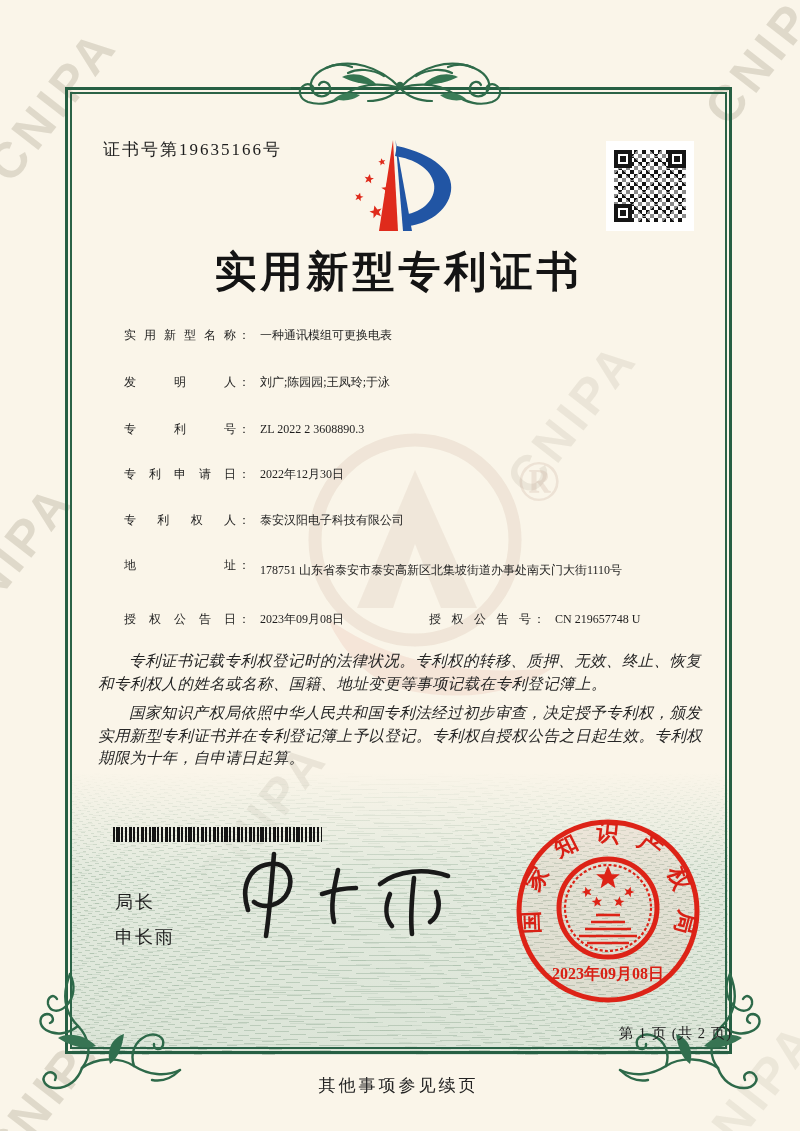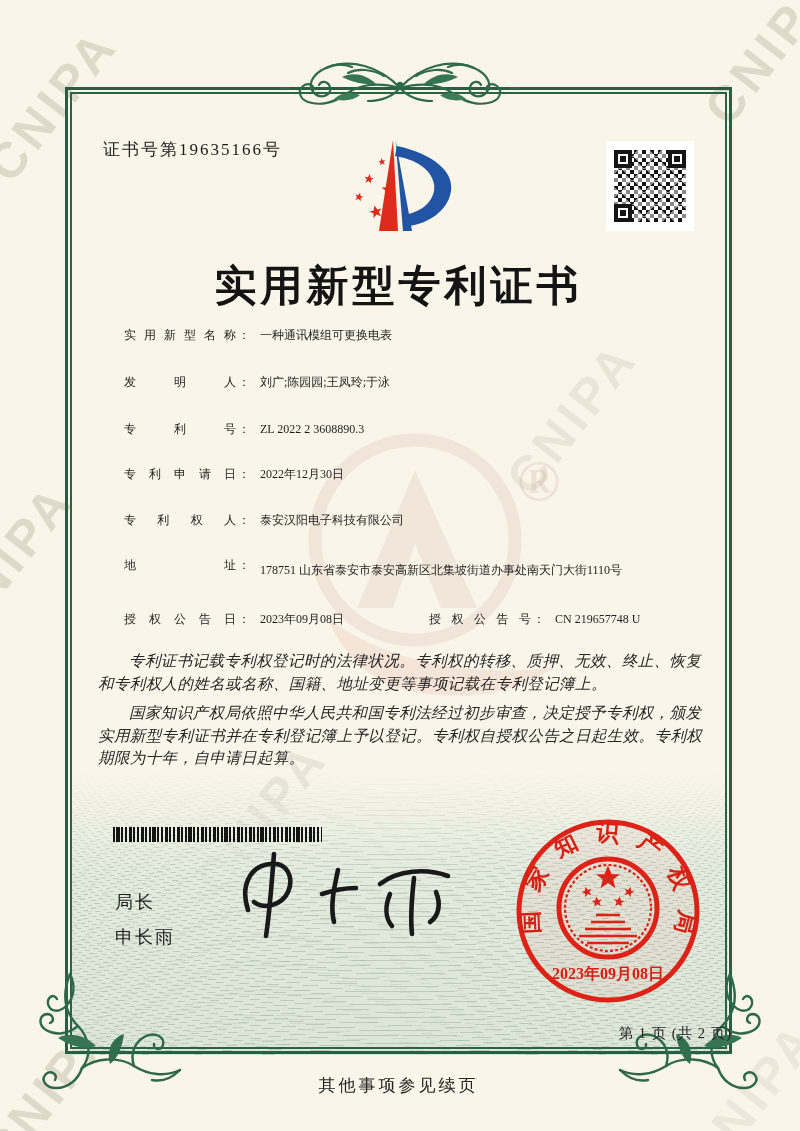--- a/index.html
+++ b/index.html
@@ -43,21 +43,21 @@
     content:'';position:absolute;inset:0;
     background:
       repeating-radial-gradient(140% 120% at 50% -120%,rgba(118,150,124,0.33) 0 1px,rgba(0,0,0,0) 1px 7px),
       repeating-radial-gradient(160% 140% at 30% -140%,rgba(118,150,124,0.14) 0 1px,rgba(0,0,0,0) 1px 11px);
     -webkit-mask-image:linear-gradient(to bottom,transparent,#000 38%);
     mask-image:linear-gradient(to bottom,transparent,#000 38%);
   }
   .cert-no{font-size:17px;letter-spacing:2px;color:#1d1d1d;}
   .title{
     left:65px;width:667px;top:244px;text-align:center;
-    font-size:42px;font-weight:bold;letter-spacing:4px;color:#141414;margin-top:14px;
+    font-size:42px;font-weight:bold;letter-spacing:4px;color:#141414;
   }
   .frow{font-size:12px;color:#1e1e1e;margin-left:24px;}
   .flabel{display:inline-block;width:112px;text-align:justify;text-align-last:justify;}
   .fcolon{padding:0 10px 0 2px;}
   .fvalue{}
   .fwrap{display:inline-block;width:478px;vertical-align:top;line-height:26px;}
   .bodytext{
     left:98px;width:608px;top:650px;
     font-style:italic;font-size:15.5px;line-height:22.5px;
     color:#262626;letter-spacing:0.4px;

